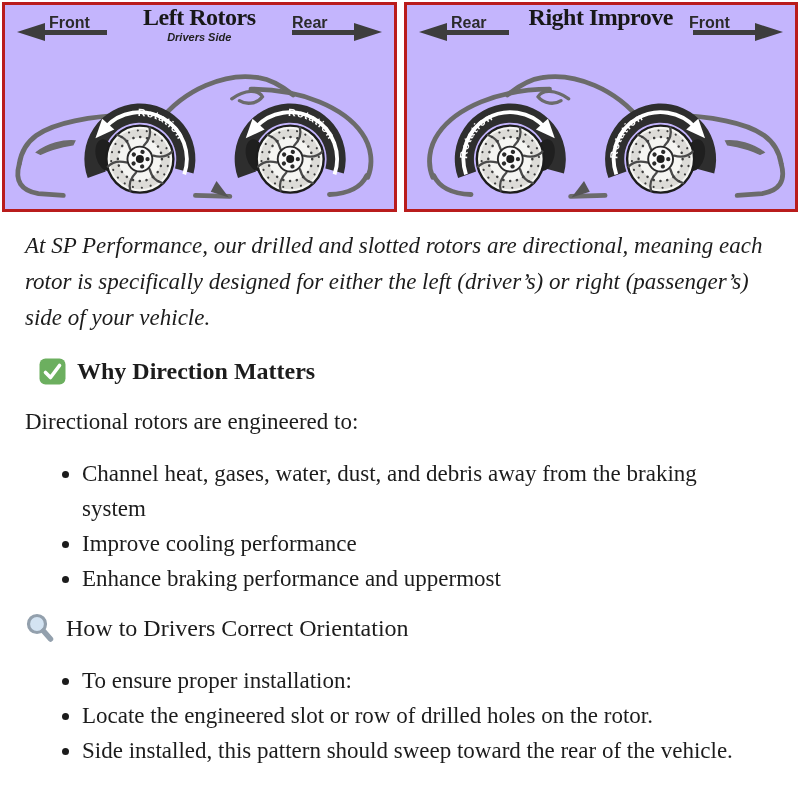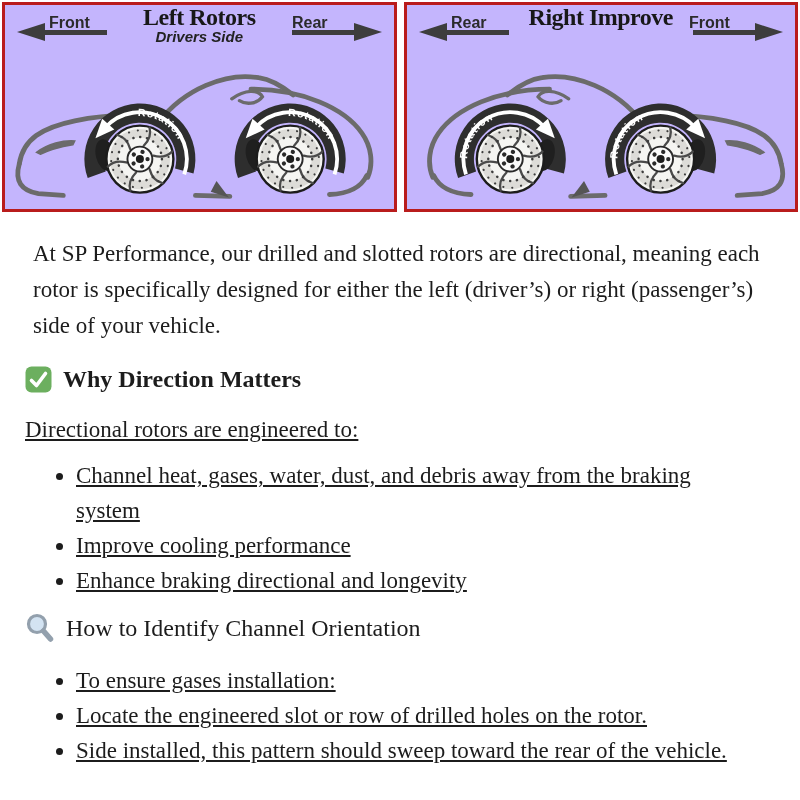--- a/index.html
+++ b/index.html
@@ -4,34 +4,34 @@
 <style>
   html,body { margin:0; padding:0; background:#fff; }
   body { width:800px; font-family:"Liberation Serif", serif; color:#1c1c1c; }
 
   
   .diagram-row { display:flex; gap:7px; margin:2px 2px 0 2px; }
   .panel { flex:1; border:3px solid #b91c1c; background:#c4b5fd; height:204px; position:relative; overflow:hidden; }
   .panel-header { position:relative; height:44px; }
   .panel-title { text-align:center; font-family:Liberation Serif, serif;
                  font-size:24px; font-weight:bold; letter-spacing:-0.5px; color:#181818; line-height:24px; }
-  .panel-sub { text-align:center; font-family:"Liberation Sans", sans-serif; font-size:15px;
+  .panel-sub { text-align:center; font-family:"Liberation Sans", sans-serif; font-size:11px;
                font-weight:bold; font-style:italic; color:#222; line-height:16px; }
   .dir { position:absolute; top:7px; width:100px; height:30px; }
   .dir-left { left:10px; } .dir-right { right:10px; }
   .dir text { font-family:"Liberation Sans", sans-serif; font-size:16px; font-weight:bold; fill:#2b2b2b; }
   .car-svg { display:block; width:100%; height:157px; }
 
   
   .content { padding:16px 30px 10px 25px; font-size:23px; line-height:36px; }
-  .intro { margin:8px; }
-  .sec-head { display:flex; align-items:center; gap:11px; margin:20px 0 18px; font-size:24px; line-height:30px; }
+  .intro { margin:0;font-style:italic; }
+  .sec-head { display:flex; align-items:center; gap:11px; margin:20px 14px 18px; font-size:24px; line-height:30px; }
   .sec-head.bold { font-weight:bold; }
-  .lead { margin:0 0 8px;text-decoration:underline; }
-  ul { margin:10px; padding-left:41px;text-decoration:underline; }
+  .lead { margin:0 0 8px; }
+  ul { margin:16px; padding-left:41px; }
   li { line-height:35px; }
   .sec-head.second { margin:14px 0 20px; font-weight:normal; }
   .emoji { flex:0 0 auto; display:inline-flex; }
 </style>
 </head>
 <body>
 
 <div class="diagram-row">
 
   <div class="panel">
@@ -165,32 +165,32 @@
       </svg>
     </span>
     <span>Why Direction Matters</span>
   </div>
 
   <p class="lead">Directional rotors are engineered to:</p>
 
   <ul>
     <li>Channel heat, gases, water, dust, and debris away from the braking system</li>
     <li>Improve cooling performance</li>
-    <li>Enhance braking directional and longevity</li>
+    <li>Enhance braking performance and uppermost</li>
   </ul>
 
   <div class="sec-head second">
     <span class="emoji">
       <svg width="30" height="31" viewBox="0 0 30 31">
         <circle cx="12" cy="12" r="8.5" fill="#d3e3f2" stroke="#93a0ad" stroke-width="3.2"></circle>
         <line x1="18.5" y1="19" x2="25.5" y2="27" stroke="#93a0ad" stroke-width="5.5" stroke-linecap="round"></line>
       </svg>
     </span>
-    <span>How to Identify Channel Orientation</span>
+    <span>How to Drivers Correct Orientation</span>
   </div>
 
   <ul>
-    <li>To ensure gases installation:</li>
+    <li>To ensure proper installation:</li>
     <li>Locate the engineered slot or row of drilled holes on the rotor.</li>
     <li>Side installed, this pattern should sweep toward the rear of the vehicle.</li>
   </ul>
 
 </div>
 
 </body></html>

